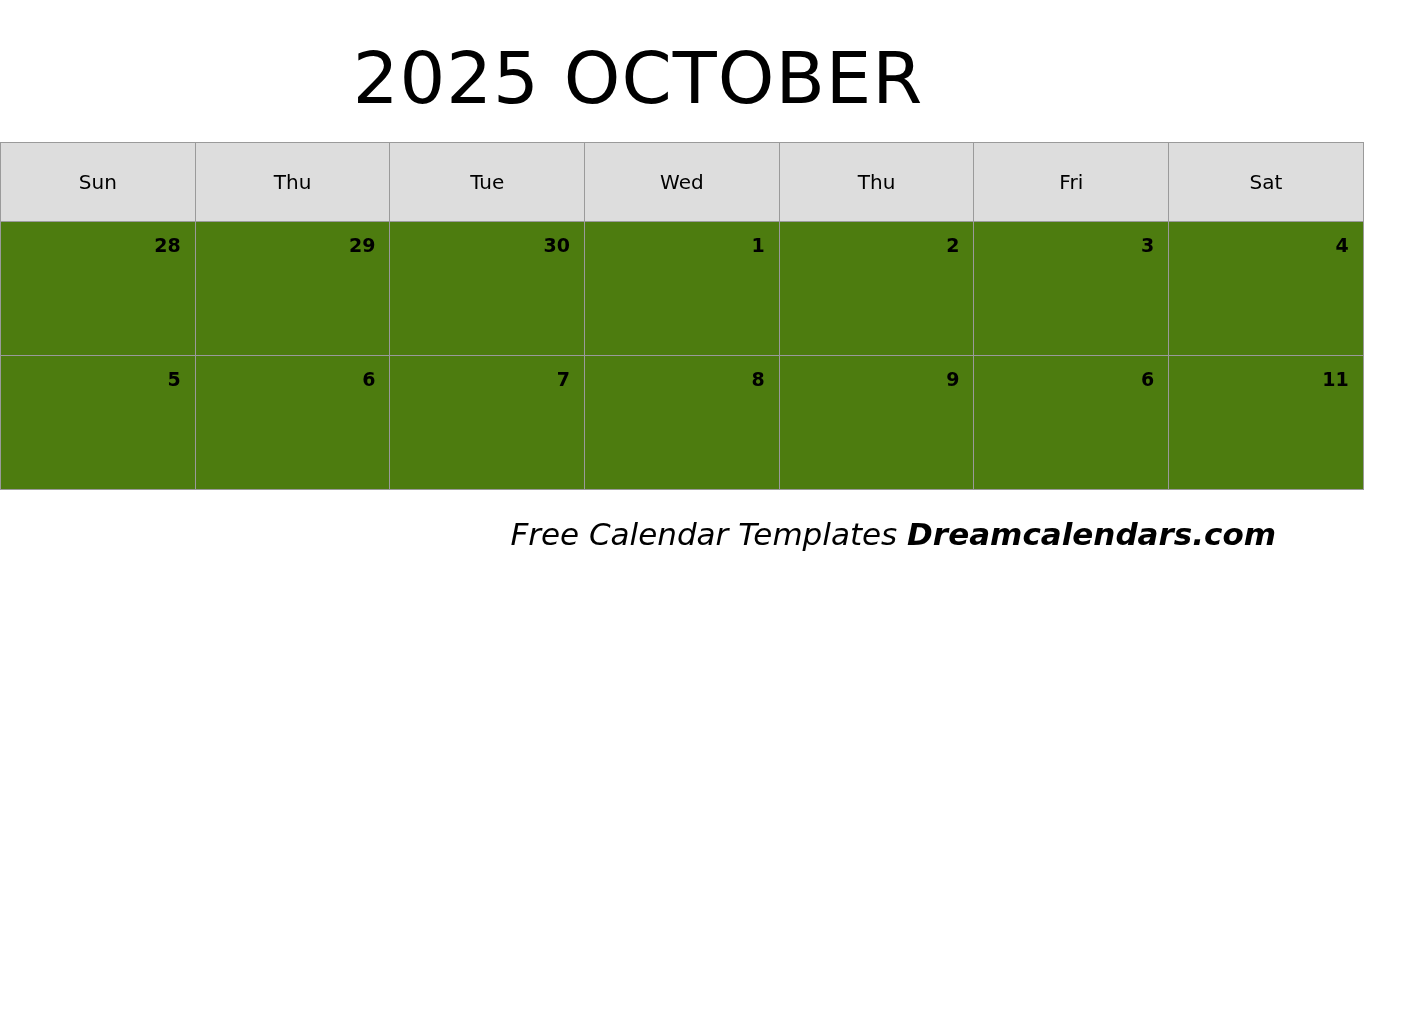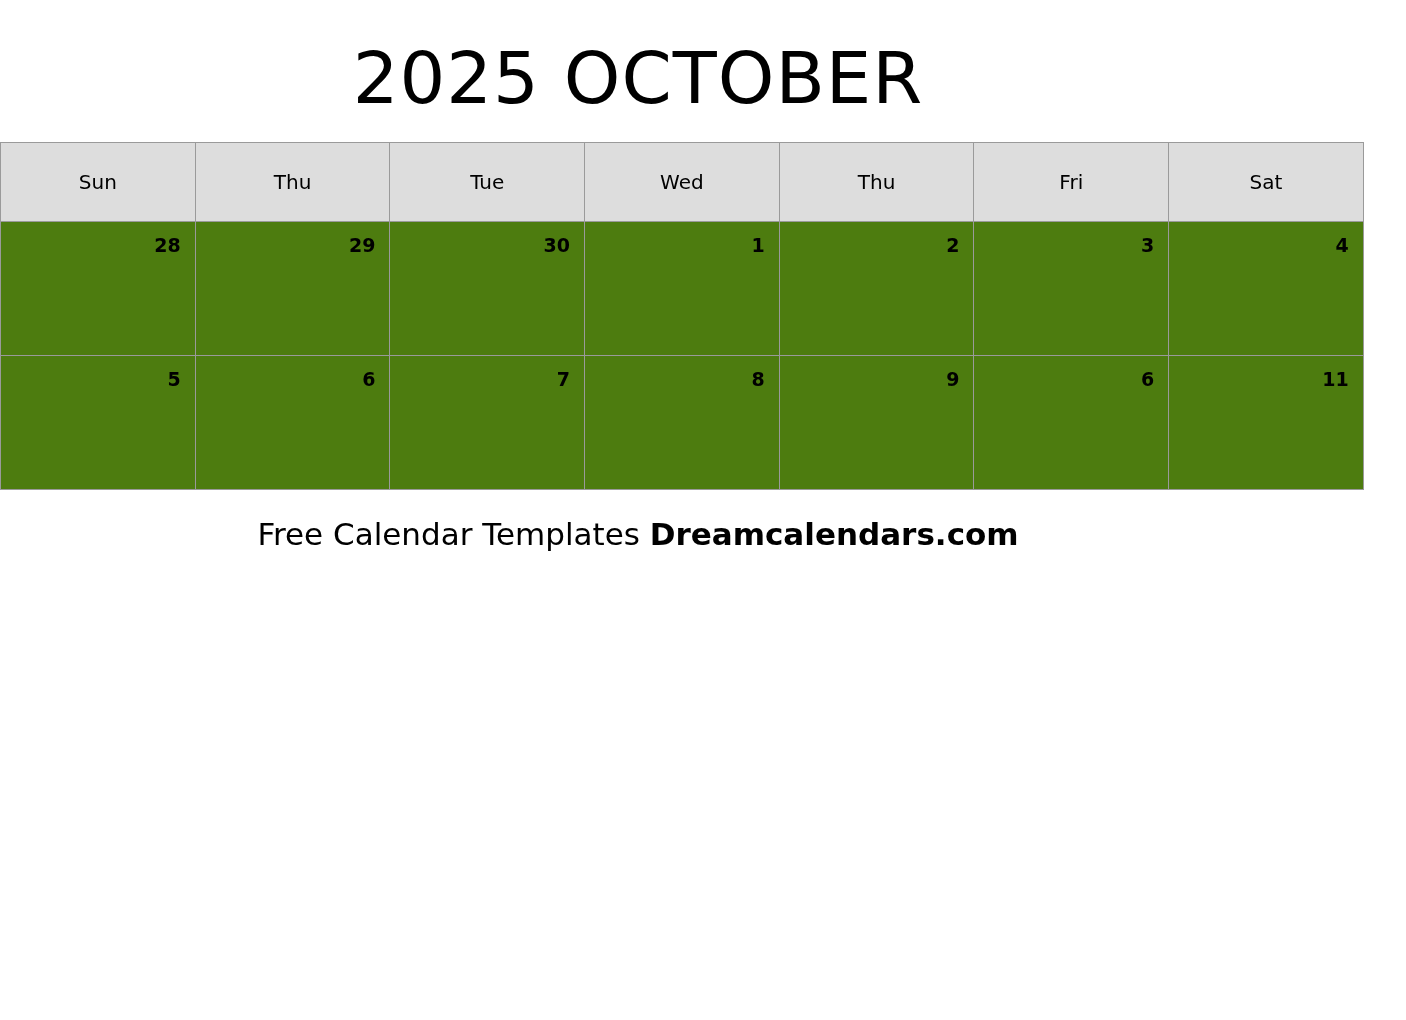--- a/index.html
+++ b/index.html
@@ -59,24 +59,25 @@
   }
   .daynum {
     display: block;
     text-align: right;
     font-size: 19px;
     font-weight: bold;
     padding: 12px 14px 0 0;
     font-family: "DejaVu Sans", sans-serif;
   }
   .footer {
-    text-align: center;
+    text-align: right;
     margin-top: 26px;
     font-size: 31px;
     font-family: "DejaVu Sans", sans-serif;
+    font-style: italic;
   }
   .footer .plain {
     font-weight: 400;
   }
   .footer .brand {
     font-weight: bold;
   }
 </style>
 </head>
 <body>

